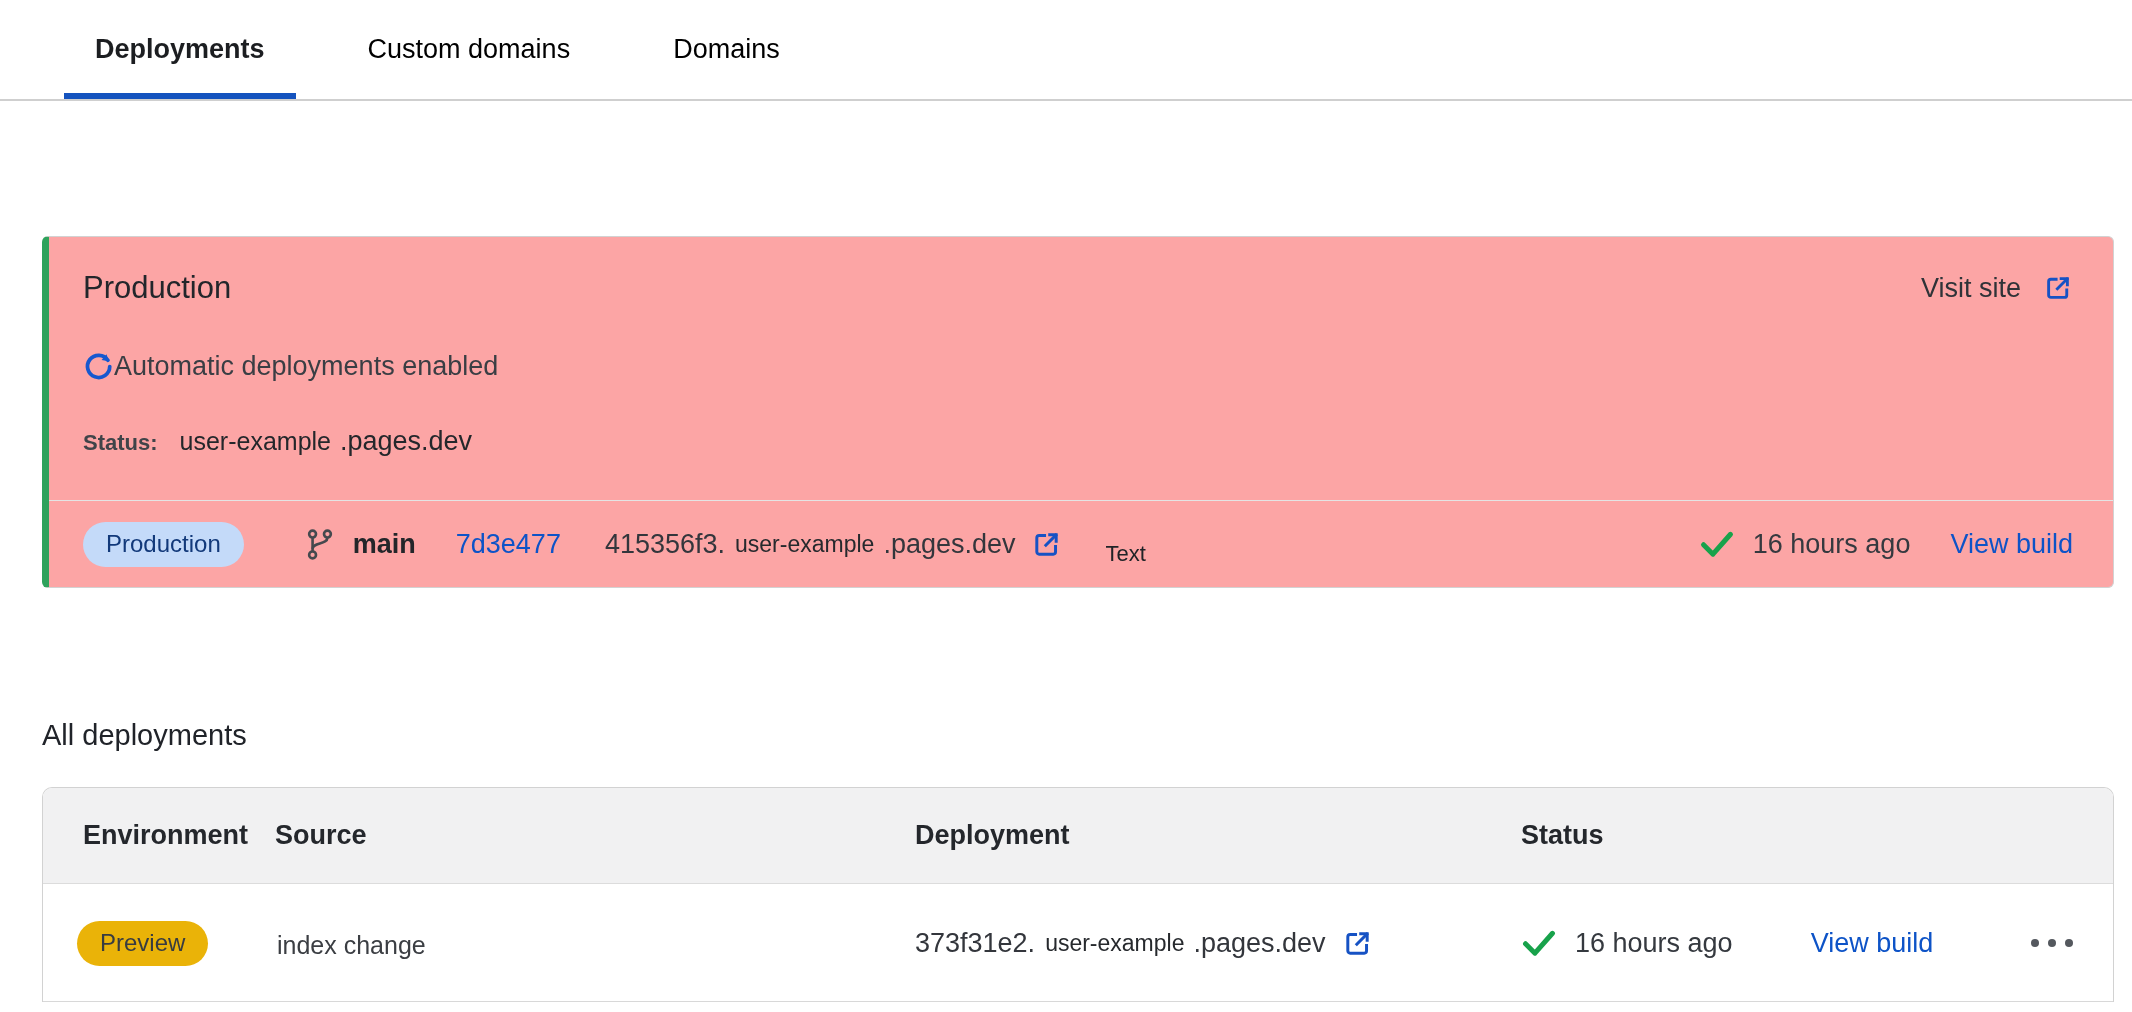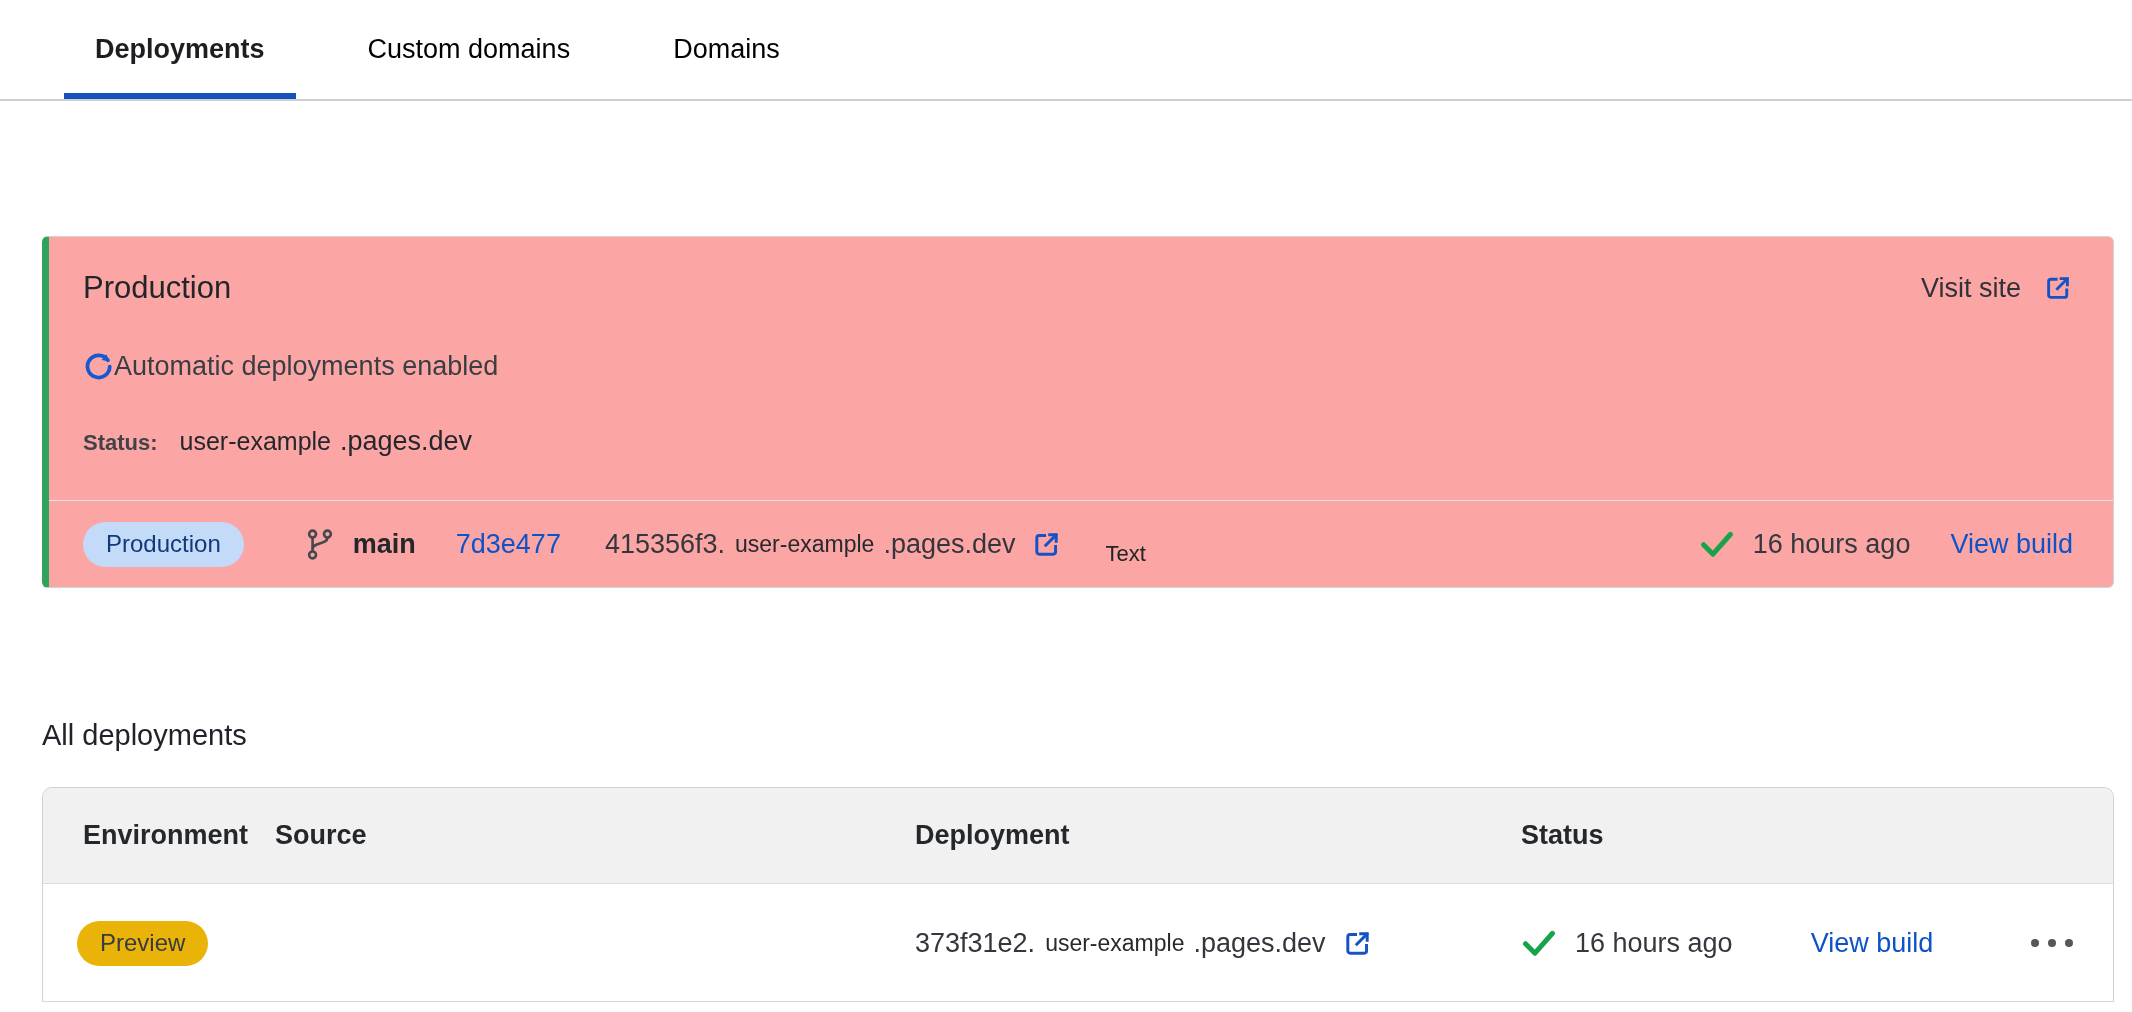--- a/index.html
+++ b/index.html
@@ -152,20 +152,21 @@
     <div>Status</div>
   </div>
 
   <div class="trow">
     <div class="cell-env">
       <div class="cell-line">
         <span class="badge badge-preview">Preview</span>
       </div>
     </div>
     <div class="cell-src">
+      <div class="src-line2">index change</div>
     </div>
     <div class="cell-dep">
       <div class="cell-line">
         <a class="url-link">
           <span class="url-prefix">373f31e2.</span>
           <span class="url-name">user-example</span>
           <span class="url-suffix">.pages.dev</span>
           <span class="icon">
             <svg width="31" height="31" viewBox="0 0 24 24" fill="none" stroke="#1652c4" stroke-width="2.3" stroke-linecap="square">
               <path d="M10.5 5H6.3A1.8 1.8 0 0 0 4.5 6.8v10.9a1.8 1.8 0 0 0 1.8 1.8h10.9a1.8 1.8 0 0 0 1.8-1.8V13.5"></path>

